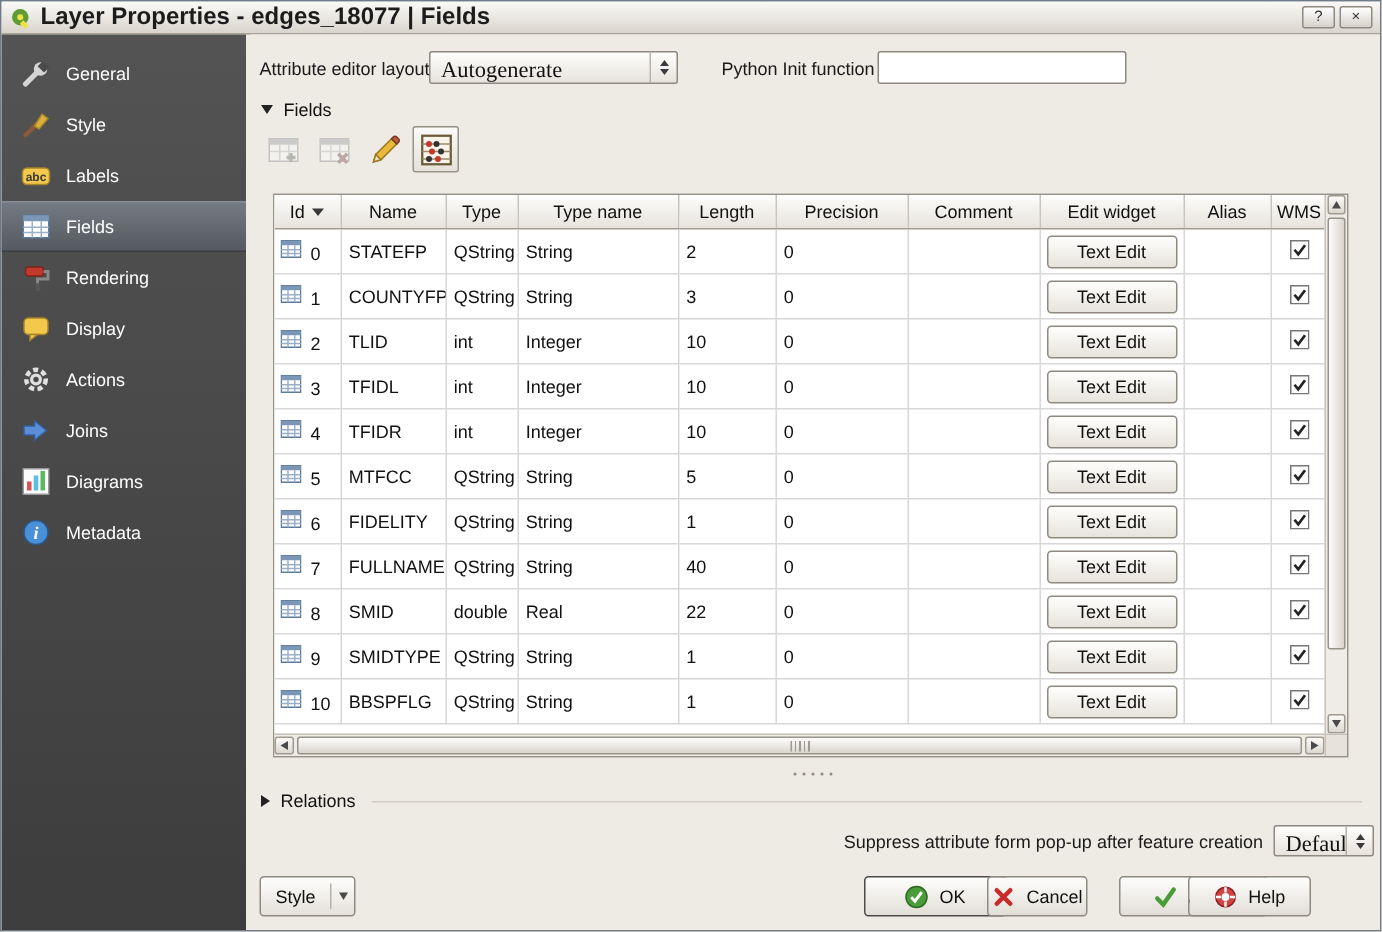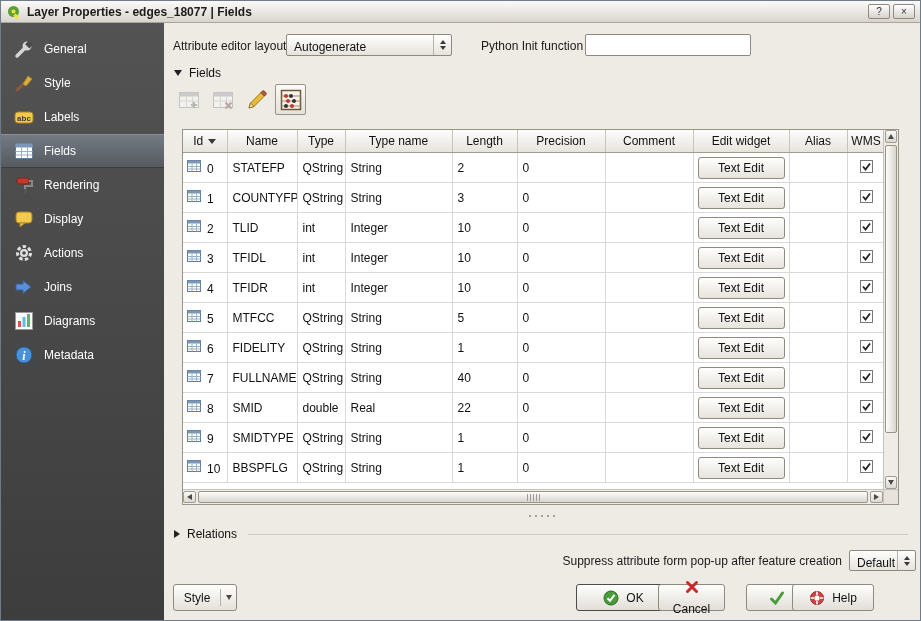--- a/index.html
+++ b/index.html
@@ -1,33 +1,33 @@
 <!DOCTYPE html>
 <html><head>
 <meta charset="utf-8">
 <style>
   html,body{margin:0;padding:0;}
   body{font-family:"Liberation Sans",sans-serif;background:#b8b4ac;}
   .window{position:relative;width:921px;height:621px;border:1px solid #6e7b88;background:#eeeae4;overflow:hidden;box-sizing:border-box;}
   
   .titlebar{position:absolute;left:0;top:0;right:0;height:22px;display:flex;align-items:center;gap:5px;padding:0 5px;background:linear-gradient(#fbfaf8,#d9d5cd);border-bottom:1px solid #a9a49b;box-sizing:border-box;}
-  .tb-title{font-size:12px;font-weight:bold;color:#1c1c1c;flex:1;white-space:nowrap;overflow:hidden;}
+  .tb-title{font-size:16px;font-weight:bold;color:#1c1c1c;flex:1;white-space:nowrap;overflow:hidden;}
   .tb-btns{display:flex;gap:3px;}
   .tb-btn{width:22px;height:15px;border:1px solid #8e8a82;border-radius:2px;background:linear-gradient(#ffffff,#d6d2ca);font-size:10px;line-height:12px;color:#333;padding:0;font-family:inherit;}
   
   .sidebar{position:absolute;left:0;top:22px;width:166px;bottom:0;background:linear-gradient(180deg,#535353,#3d3d3d);padding-top:9px;box-sizing:border-box;}
   .side-item{display:flex;align-items:center;gap:10px;height:34px;padding-left:13px;color:#fff;font-size:12px;cursor:default;}
   .side-item.selected{background:linear-gradient(#757b84,#54595f);box-shadow:inset 0 1px 0 rgba(255,255,255,.15), inset 0 -1px 0 rgba(0,0,0,.3);}
   .icn{display:inline-flex;align-items:center;justify-content:flex-end;}
   
   .main{position:absolute;left:163px;top:22px;right:0;bottom:0;background:#eeeae4;}
   .lbl{font-size:12px;color:#1a1a1a;white-space:nowrap;}
   .attr-lbl{position:absolute;left:9px;top:16px;}
   .combo{display:flex;align-items:stretch;border:1px solid #8f8a81;border-radius:2px;background:linear-gradient(#fefefd,#e7e3dc);box-sizing:border-box;}
-  .combo .txt{flex:1;display:flex;align-items:center;padding:12px 7px;font-size:12px;color:#111;overflow:hidden;white-space:nowrap;}
+  .combo .txt{flex:1;display:flex;align-items:center;padding:12px 7px;font-size:15px;color:#111;overflow:hidden;white-space:nowrap;font-family:Liberation Serif, serif;}
   .combo .arrows{width:17px;border-left:1px solid #b7b2a9;display:flex;flex-direction:column;align-items:center;justify-content:center;gap:2px;}
   .combo-layout{position:absolute;left:122px;top:11px;width:166px;height:22px;}
   .py-lbl{position:absolute;left:317px;top:16px;}
   .py-input{position:absolute;left:421px;top:11px;width:166px;height:22px;border:1px solid #8f8a81;border-radius:2px;background:#fff;font:12px "Liberation Sans",sans-serif;padding:0 5px;box-sizing:border-box;}
   .group-hdr{position:absolute;display:flex;align-items:center;gap:7px;font-size:12px;color:#111;}
   .fields-hdr{left:10px;top:43px;}
   .relations-hdr{left:10px;top:504px;right:12px;}
   .hr-line{flex:1;height:1px;background:#cfcac2;margin-left:4px;}
   .tri-dn{width:0;height:0;border-left:4px solid transparent;border-right:4px solid transparent;border-top:6px solid #222;}
   .tri-rt{width:0;height:0;border-top:4px solid transparent;border-bottom:4px solid transparent;border-left:6px solid #222;}
@@ -73,21 +73,21 @@
   .splitter{position:absolute;left:0;right:0;top:489px;height:7px;display:flex;align-items:center;justify-content:center;gap:4px;}
   .splitter i{width:2px;height:2px;border-radius:50%;background:#8e8a82;}
   .suppress-row{position:absolute;right:4px;top:527px;display:flex;align-items:center;gap:7px;}
   .combo-suppress{width:67px;height:21px;}
   .style-btn{position:absolute;left:9px;top:561px;width:64px;height:27px;border:1px solid #8f8a81;border-radius:3px;background:linear-gradient(#fefefd,#e5e1da);display:flex;align-items:center;padding:0;font-family:inherit;}
   .style-btn .sb-label{flex:1;font-size:12px;color:#111;text-align:center;}
   .style-btn .sb-sep{width:1px;align-self:stretch;margin:4px 0;background:#b7b2a9;}
   .style-btn .arrow-box{width:15px;display:flex;align-items:center;justify-content:center;}
   .dlg-btn{position:absolute;top:561px;height:27px;border:1px solid #8f8a81;border-radius:3px;background:linear-gradient(#fefefd,#e2ded7);display:flex;align-items:center;justify-content:center;gap:7px;font:12px "Liberation Sans",sans-serif;color:#111;padding:0;}
   .dlg-btn.ok{left:412px;width:95px;border-color:#4c4c4c;}
-  .dlg-btn.cancel{left:494px;width:67px;flex-direction:column;}
+  .dlg-btn.cancel{left:494px;width:67px;}
   .dlg-btn.apply{left:582px;width:99px;}
   .dlg-btn.help{left:628px;width:82px;}
 </style>
 </head>
 <body>
 
 <div class="window">
 
   <div class="titlebar">
     <span class="icn">

